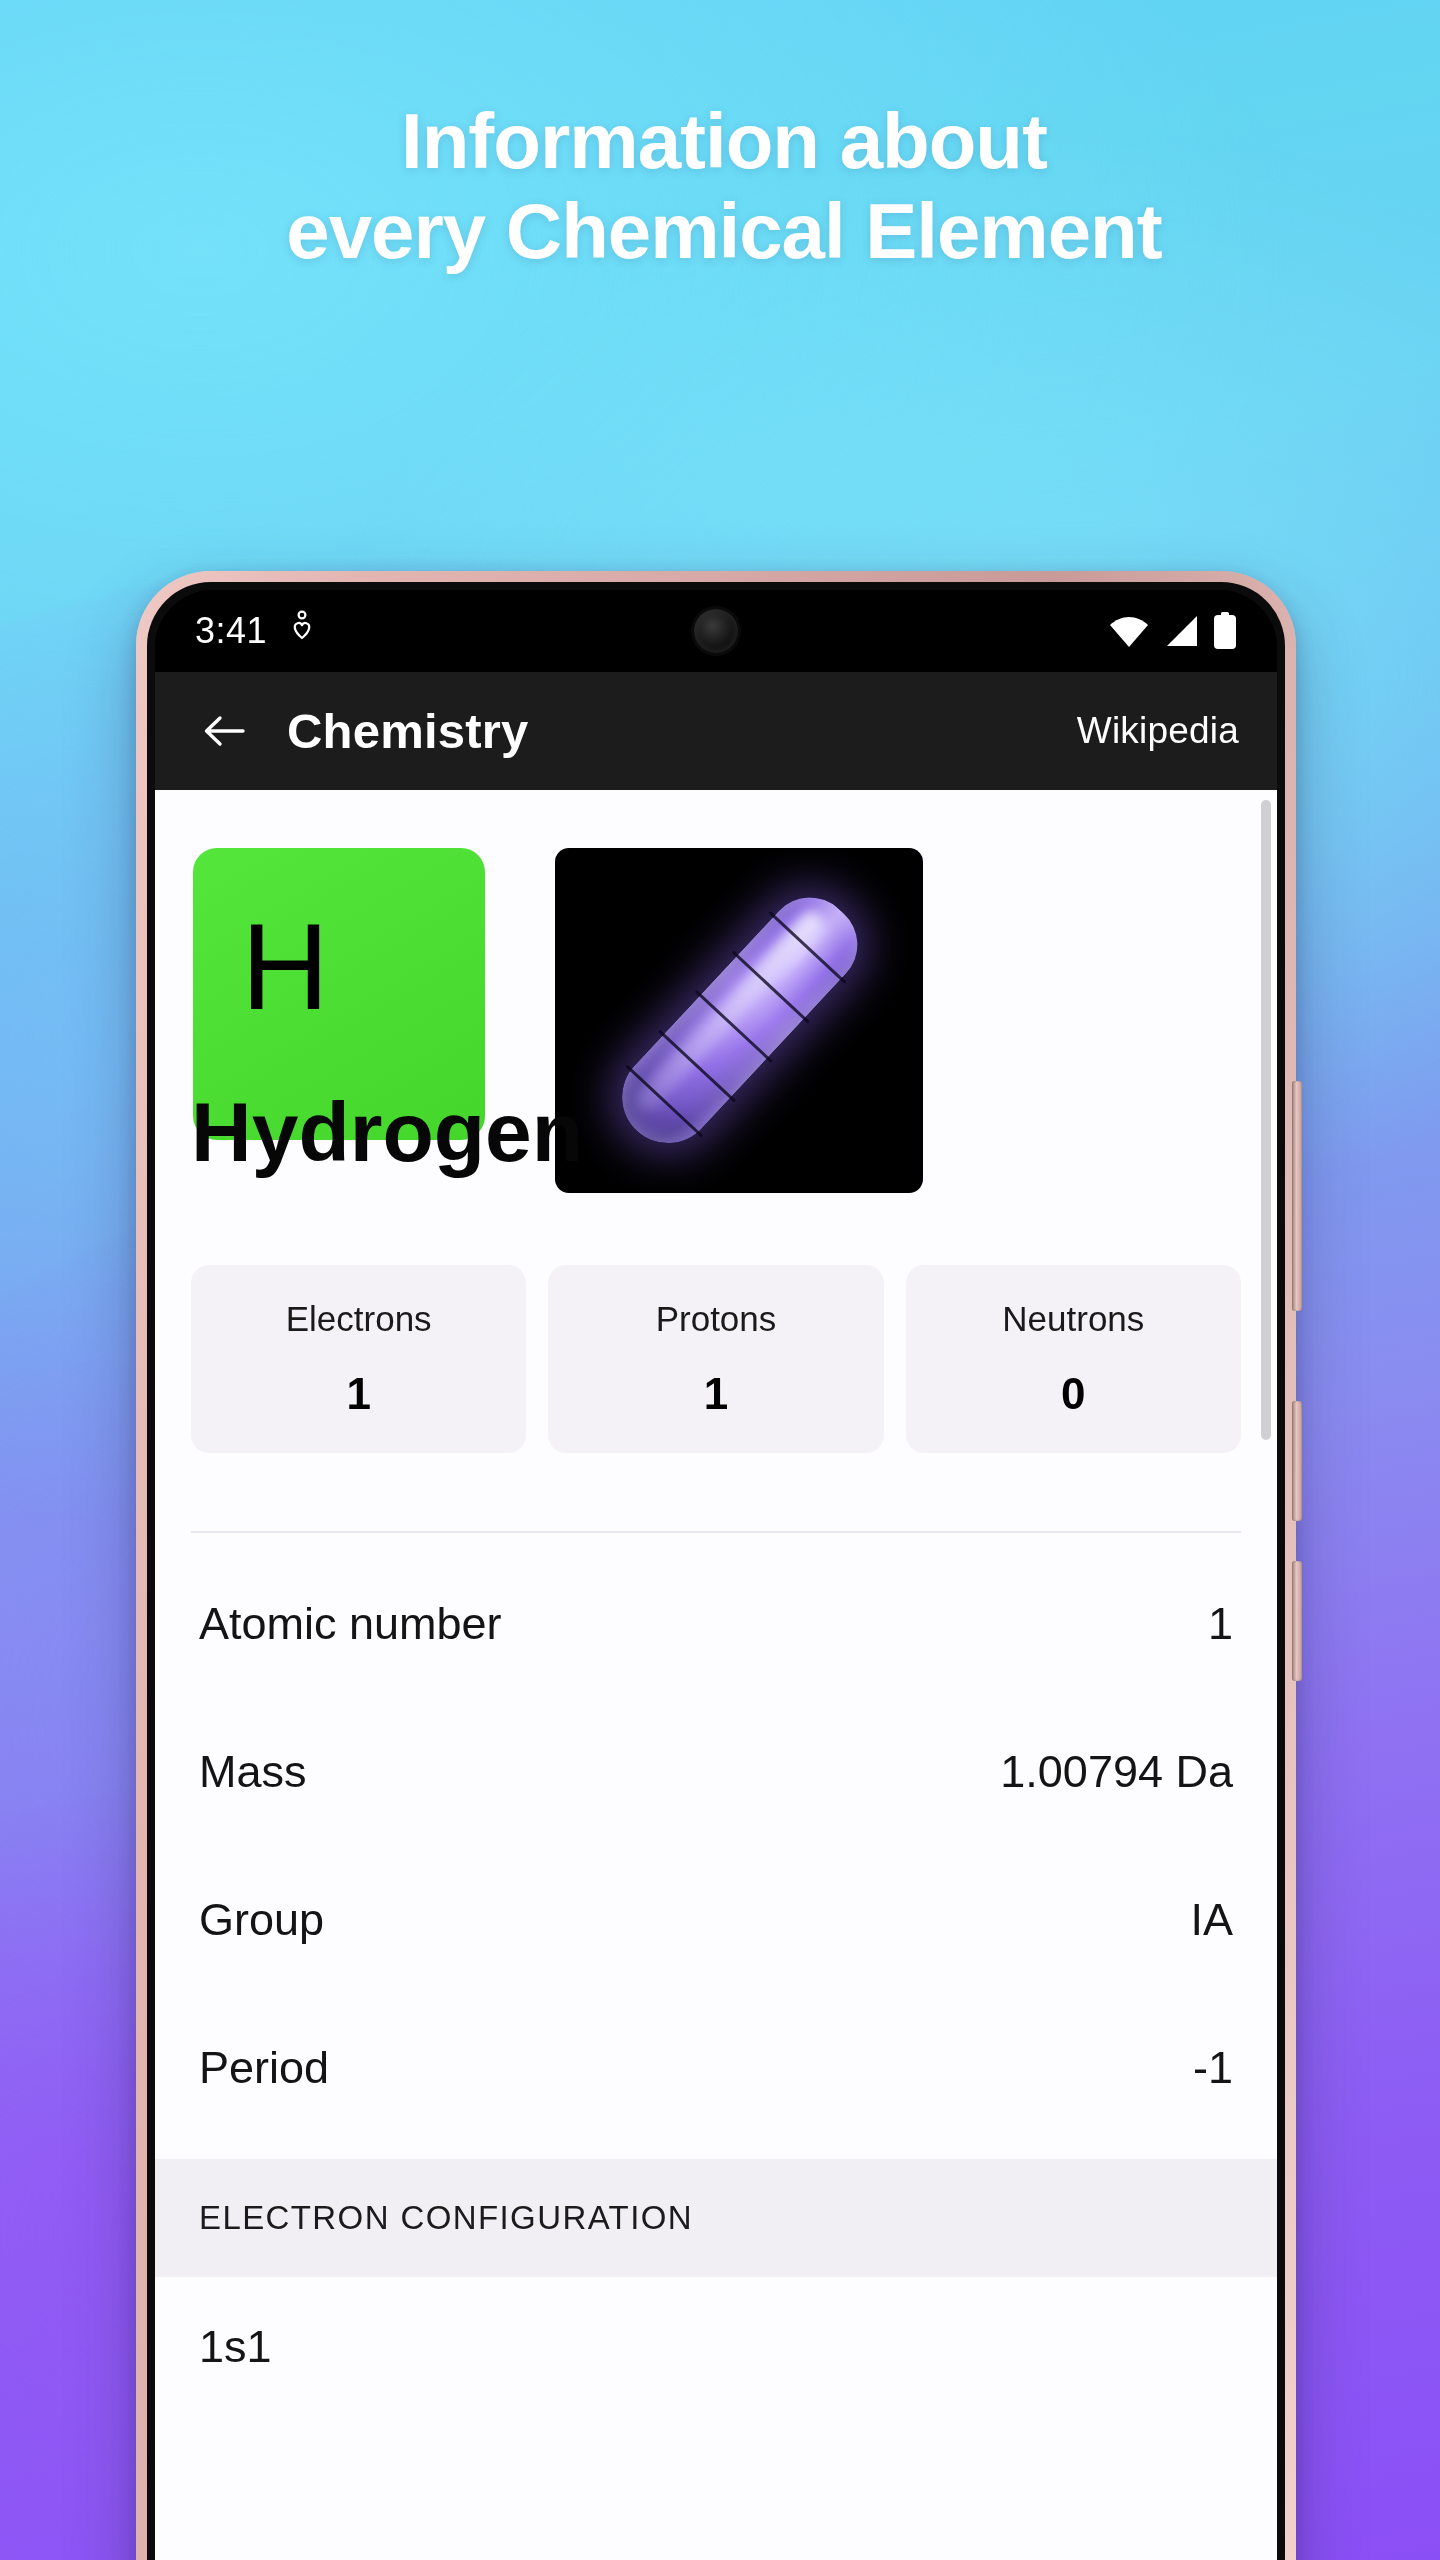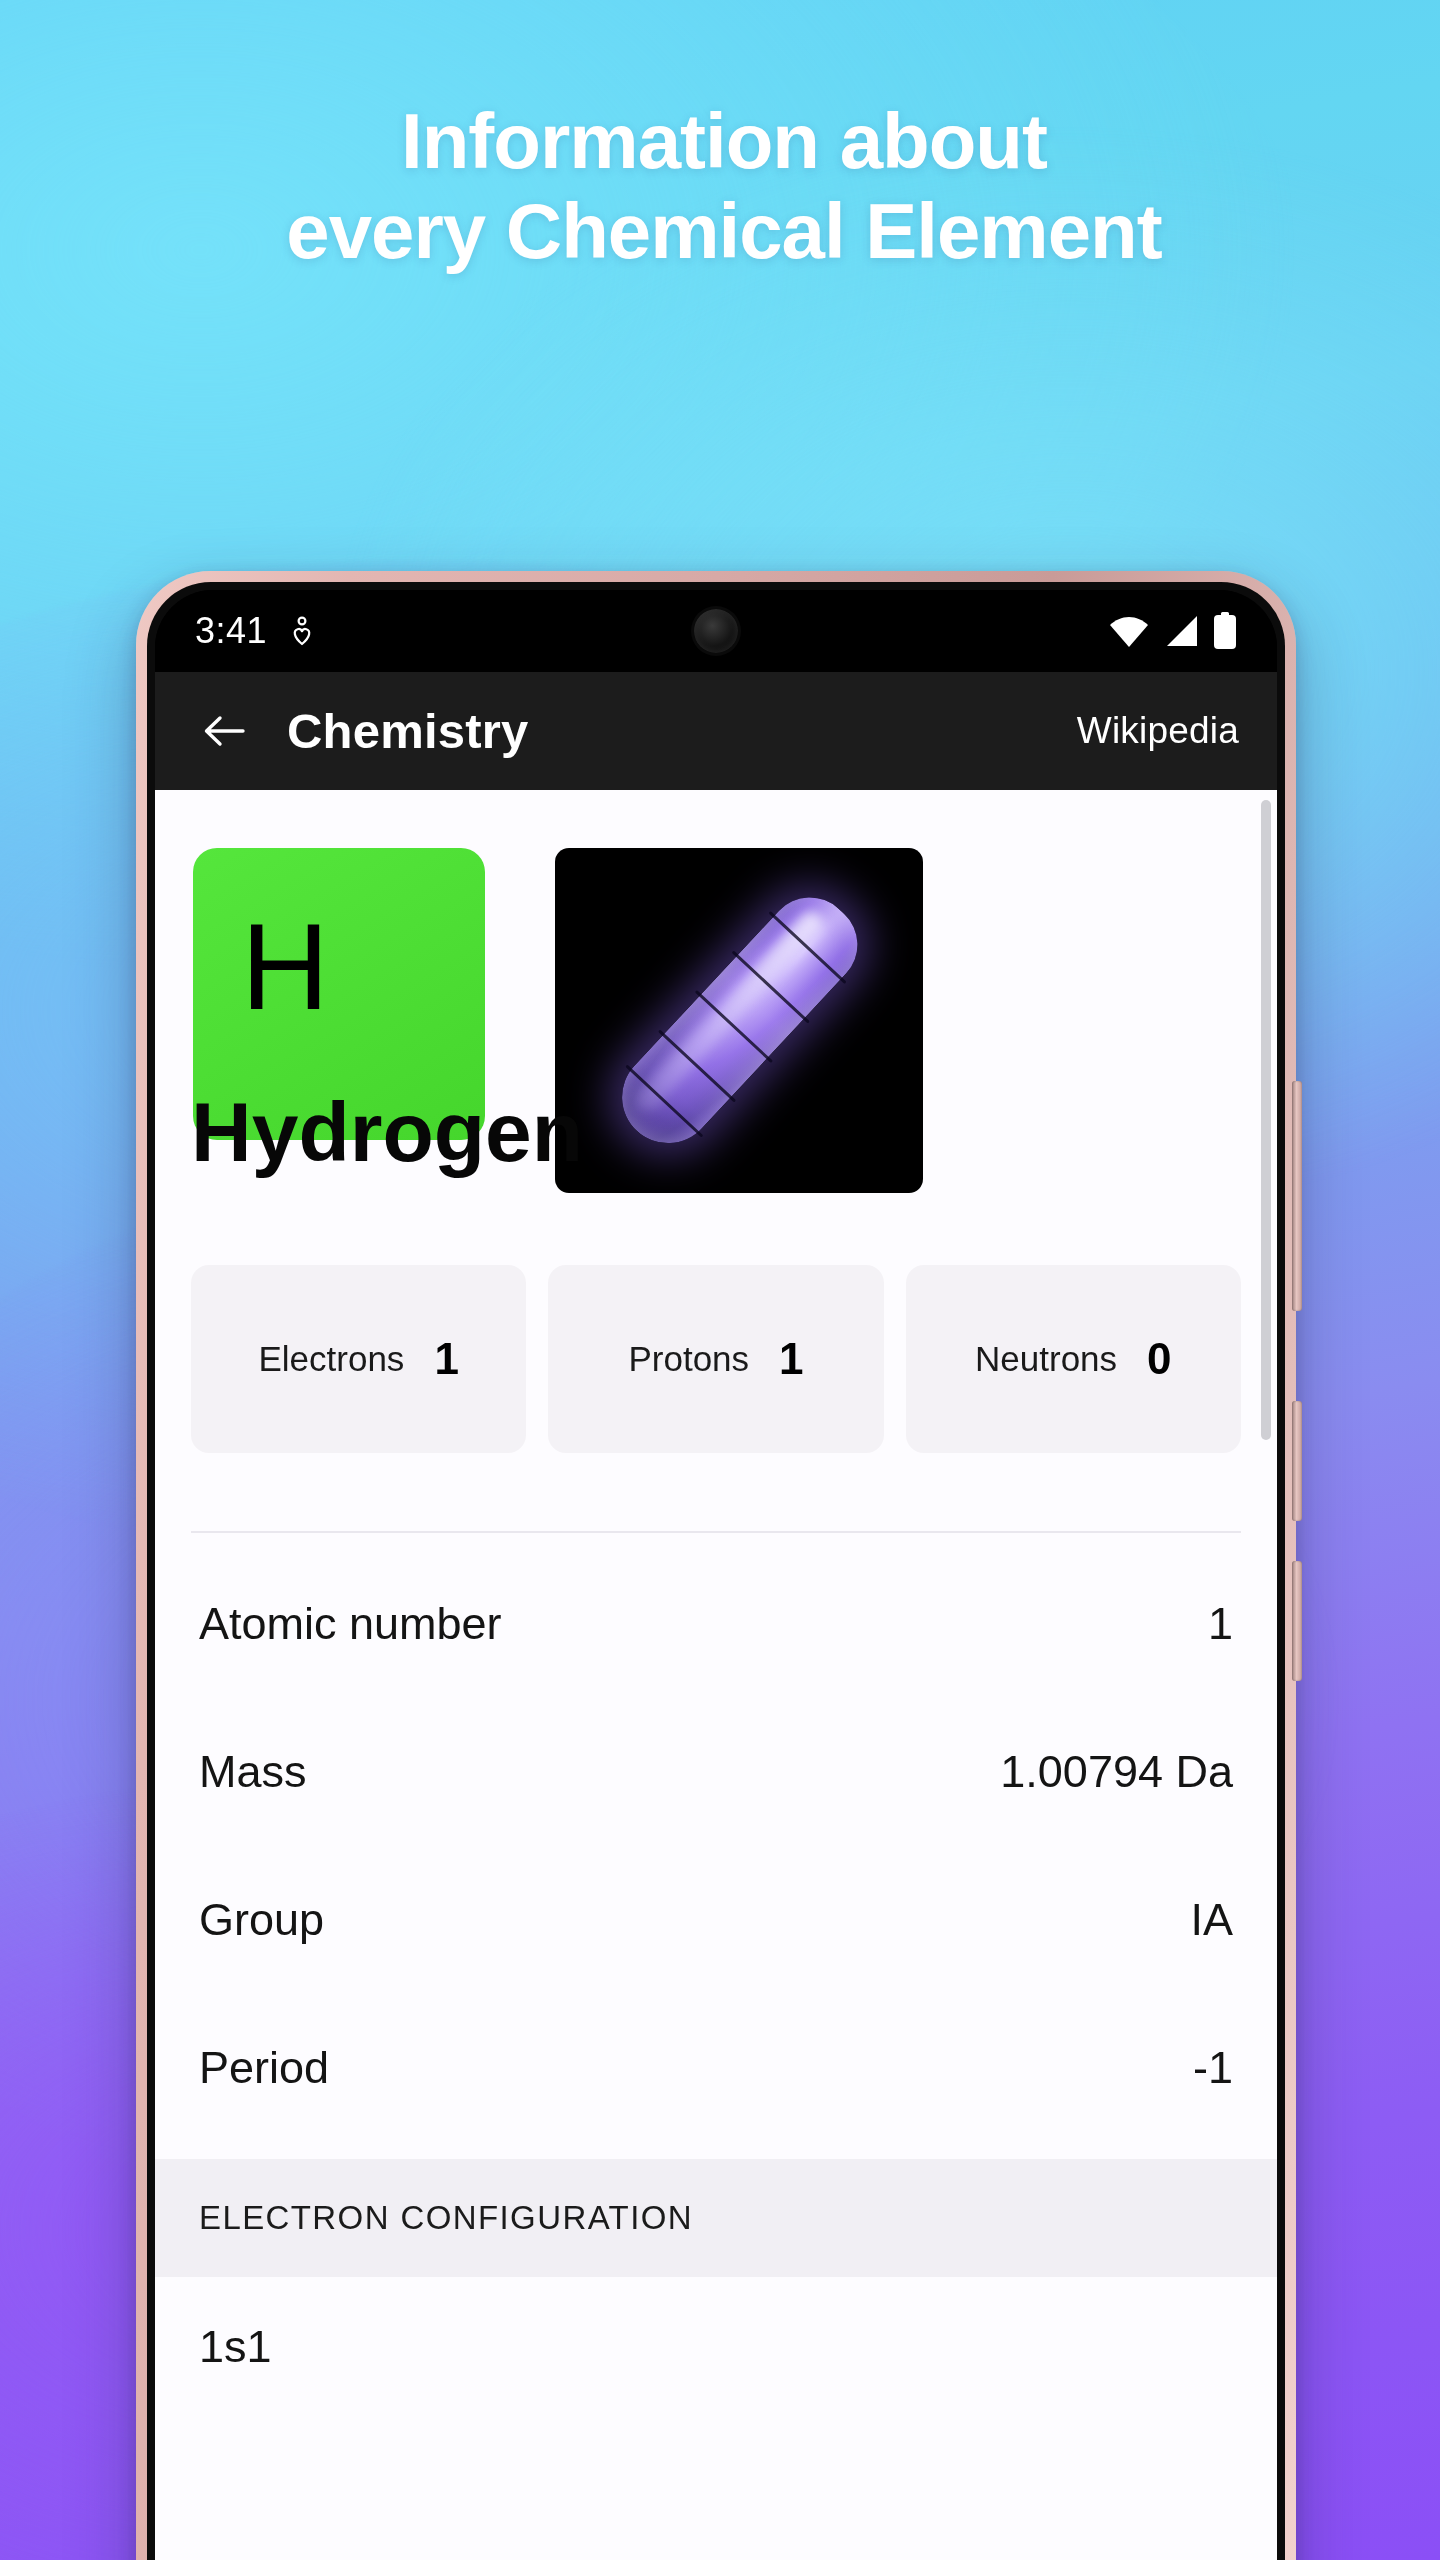--- a/index.html
+++ b/index.html
@@ -119,21 +119,21 @@
   
   .statusbar {
     position:relative;
     height:82px;
     background:#000;
     display:flex;
     align-items:center;
     padding:0 40px;
     color:#fff;
   }
-  .sb-left { display:flex; align-items:center; gap:22px; }
+  .sb-left { display:flex; align-items:flex-start; gap:22px; }
   .sb-time { font-size:36px; font-weight:500; letter-spacing:.5px; }
   .sb-heart { width:26px; height:30px; position:relative; }
   .sb-heart svg { width:26px; height:30px; display:block; }
   .sb-right {
     margin-left:auto;
     display:flex; align-items:center; gap:14px;
   }
   .ic-wifi, .ic-signal, .ic-batt { display:block; }
 
   .punchhole {
@@ -264,21 +264,21 @@
     display:flex;
     gap:22px;
     padding:72px 36px 0 36px;
   }
   .stat {
     flex:1 1 0;
     height:188px;
     border-radius:18px;
     background:#f4f2f6;
     display:flex;
-    flex-direction:row;
+    flex-direction:column;
     align-items:center;
     justify-content:center;
     gap:30px;
   }
   .stat-label { font-size:35px; color:#1a1a1a; }
   .stat-value { font-size:44px; color:#000; font-weight:bold; }
 
   .divider {
     height:2px;
     background:#e9e7ee;

